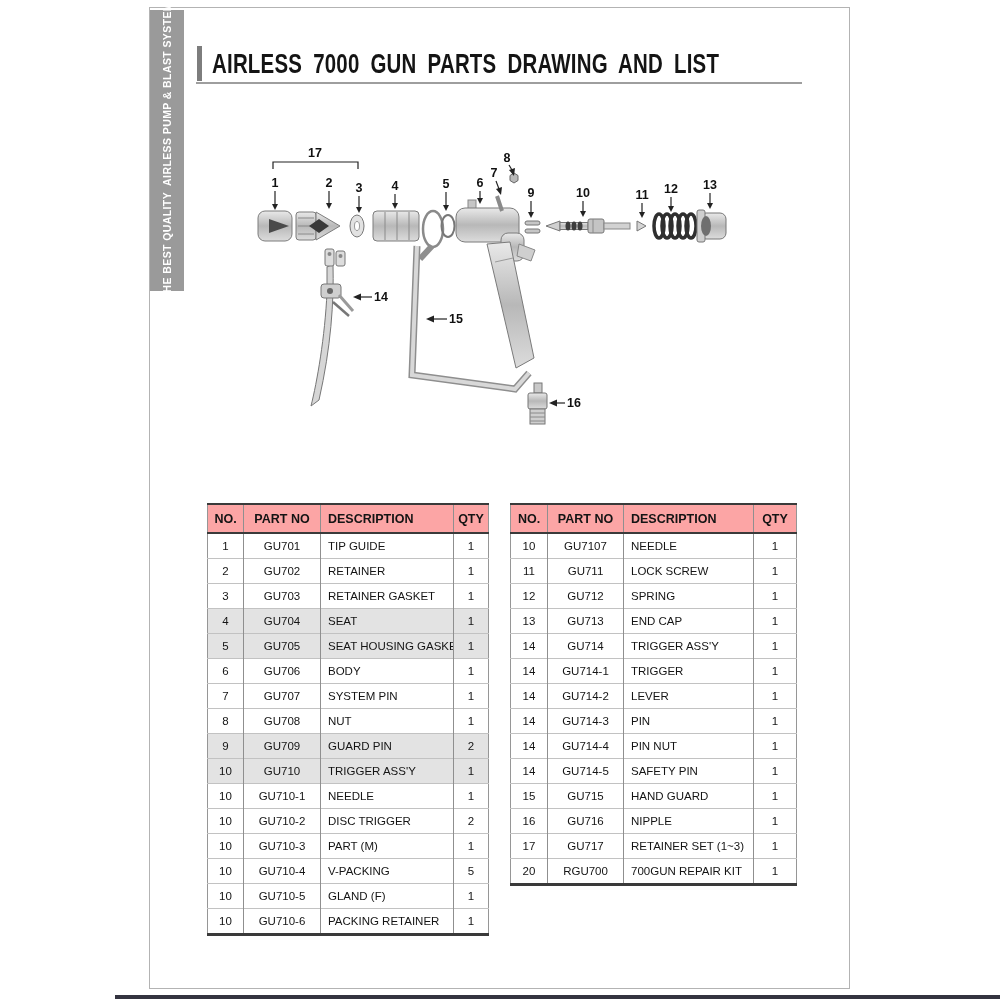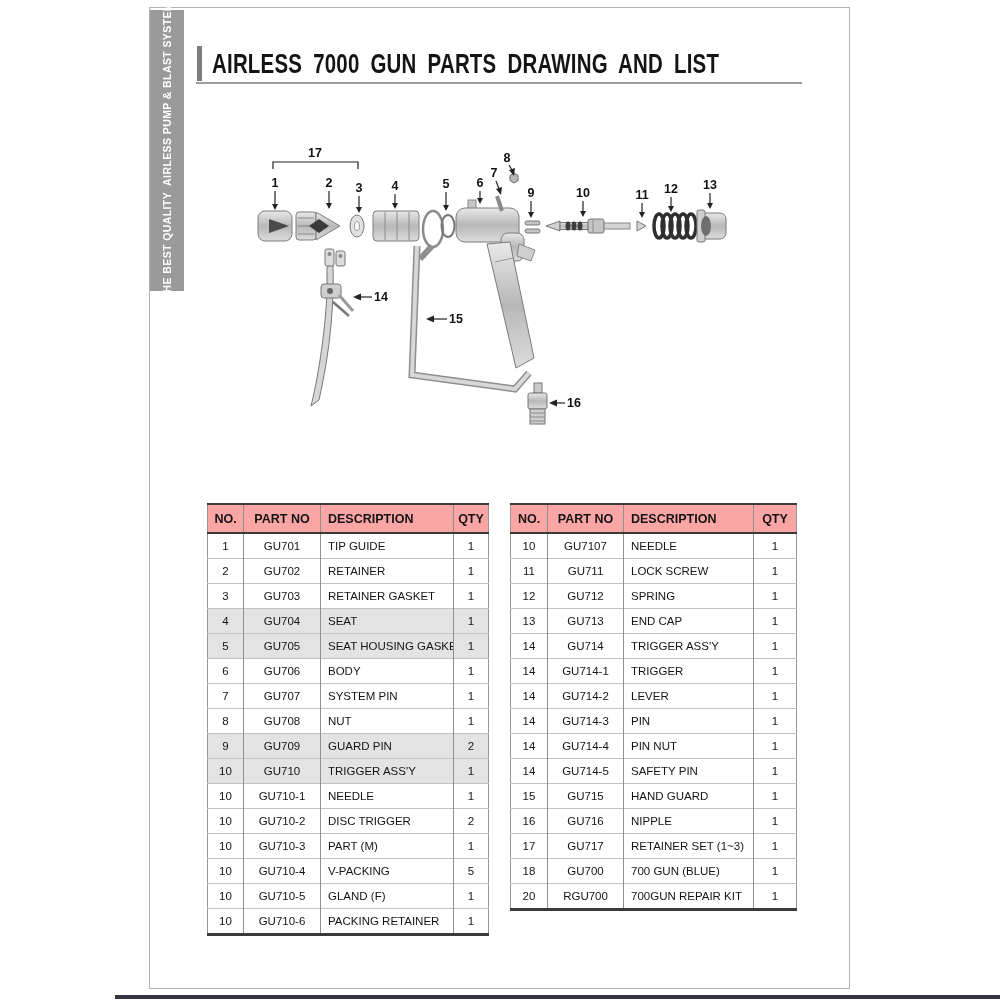--- a/index.html
+++ b/index.html
@@ -433,26 +433,20 @@
         <td class="c-desc">NIPPLE</td>
         <td class="c-qty">1</td>
       </tr>
       <tr>
         <td class="c-no">17</td>
         <td class="c-part">GU717</td>
         <td class="c-desc">RETAINER SET (1~3)</td>
         <td class="c-qty">1</td>
       </tr>
       <tr>
-        <td class="c-no">18</td>
-        <td class="c-part">GU700</td>
-        <td class="c-desc">700 GUN (BLUE)</td>
-        <td class="c-qty">1</td>
-      </tr>
-      <tr>
         <td class="c-no">20</td>
         <td class="c-part">RGU700</td>
         <td class="c-desc">700GUN REPAIR KIT</td>
         <td class="c-qty">1</td>
       </tr>
     </tbody>
 </table>
 
 <div class="scan-line"></div>
 

